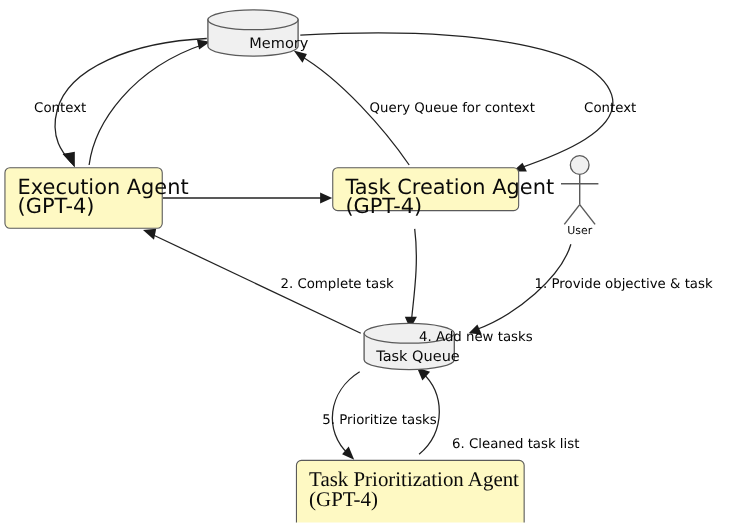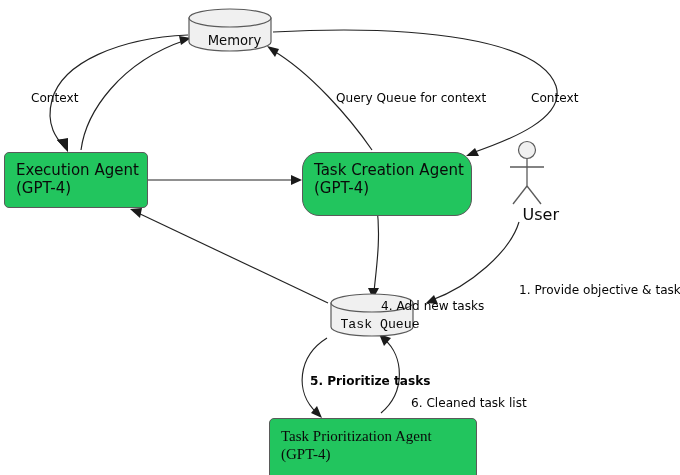--- a/index.html
+++ b/index.html
@@ -30,26 +30,26 @@
     fill: none;
     stroke: #222222;
     stroke-width: 1.15;
   }
   .arrow-head {
     fill: #1a1a1a;
     stroke: none;
   }
   .node-box {
     position: absolute;
-    background: #22c55e;
+    background: #fef9c3;
     border: 1.2px solid #5a5a5a;
     border-radius: 5px;
     box-sizing: border-box;
     padding: 9px 11px 8px 11px;
-    font-size: 15px;
+    font-size: 19px;
     line-height: 17.5px;
     color: #0a0a0a;
     white-space: pre;
   }
   .db-node {
     position: absolute;
   }
   .db-label {
     position: absolute;
     left: 0;
@@ -62,24 +62,24 @@
   .edge-label {
     position: absolute;
     font-size: 12.1px;
     line-height: 15.2px;
     color: #050505;
     white-space: pre;
   }
   .edge-label.center { text-align: center; }
   .actor-label {
     position: absolute;
-    font-size: 16px;
+    font-size: 10px;
     color: #0a0a0a;
     white-space: pre;
-    text-align: right;
+    text-align: center;
   }
 </style>
 </head>
 <body>
 
 <div id="diagram-root">
 
   <svg id="edges-layer" viewBox="0 0 680 475">
 
     <g>
@@ -145,49 +145,50 @@
       <path d="M 189,18 L 189,42 A 41,9 0 0 0 271,42 L 271,18 Z" fill="#f0f0f0" stroke="#5a5a5a" stroke-width="1.2"></path>
       <ellipse cx="230" cy="18" rx="41" ry="9" fill="#f0f0f0" stroke="#5a5a5a" stroke-width="1.2"></ellipse>
     </g>
 
     <g>
       <path d="M 331,303 L 331,327 A 41,9 0 0 0 413,327 L 413,303 Z" fill="#f0f0f0" stroke="#5a5a5a" stroke-width="1.2"></path>
       <ellipse cx="372" cy="303" rx="41" ry="9" fill="#f0f0f0" stroke="#5a5a5a" stroke-width="1.2"></ellipse>
     </g>
   </svg>
 
-  <div class="db-node" style="left:183px; top:18px; width:66px; height:33px;padding-left:37px;">
+  <div class="db-node" style="left:202px; top:18px; width:66px; height:33px;padding-left:37px;">
     <div class="db-label" style="top:15px;">Memory</div>
   </div>
 
-  <div class="db-node" style="left:331px; top:303px; width:98px; height:33px;font-family:Liberation Mono, monospace;">
+  <div class="db-node" style="left:331px; top:303px; width:98px; height:33px;">
     <div class="db-label" style="top:14px;">Task Queue</div>
   </div>
 
   <div class="node-box" style="left:4px; top:152px; width:144px; height:56px;">Execution Agent
 (GPT-4)</div>
 
-  <div class="node-box" style="left:302px; top:152px; width:170px; height:64px;border-radius:17px;">Task Creation Agent
+  <div class="node-box" style="left:302px; top:152px; width:170px; height:40px;">Task Creation Agent
 (GPT-4)</div>
 
   <div class="node-box" style="left:269px; top:418px; width:208px; height:72px;font-family:Liberation Serif, serif;">Task Prioritization Agent
 (GPT-4)</div>
 
   <div class="actor-label" style="left:495px; top:205px; width:64px;">User</div>
 
   <div class="edge-label" style="left:31px; top:91px;">Context</div>
 
 
   <div class="edge-label" style="left:336px; top:91px;">Query Queue for context</div>
 
   <div class="edge-label" style="left:531px; top:91px;">Context</div>
 
 
+  <div class="edge-label" style="left:255px; top:251px;">2. Complete task</div>
 
   <div class="edge-label" style="left:381px; top:251px;margin-top:48px;">4. Add new tasks</div>
 
-  <div class="edge-label" style="left:519px; top:251px;margin-top:32px;">1. Provide objective &amp; task</div>
+  <div class="edge-label" style="left:486px; top:251px;">1. Provide objective &amp; task</div>
 
-  <div class="edge-label" style="left:310px; top:374px;font-weight:bold;">5. Prioritize tasks</div>
+  <div class="edge-label" style="left:293px; top:374px;">5. Prioritize tasks</div>
 
   <div class="edge-label" style="left:411px; top:396px;">6. Cleaned task list</div>
 
 </div>
 
 </body></html>

